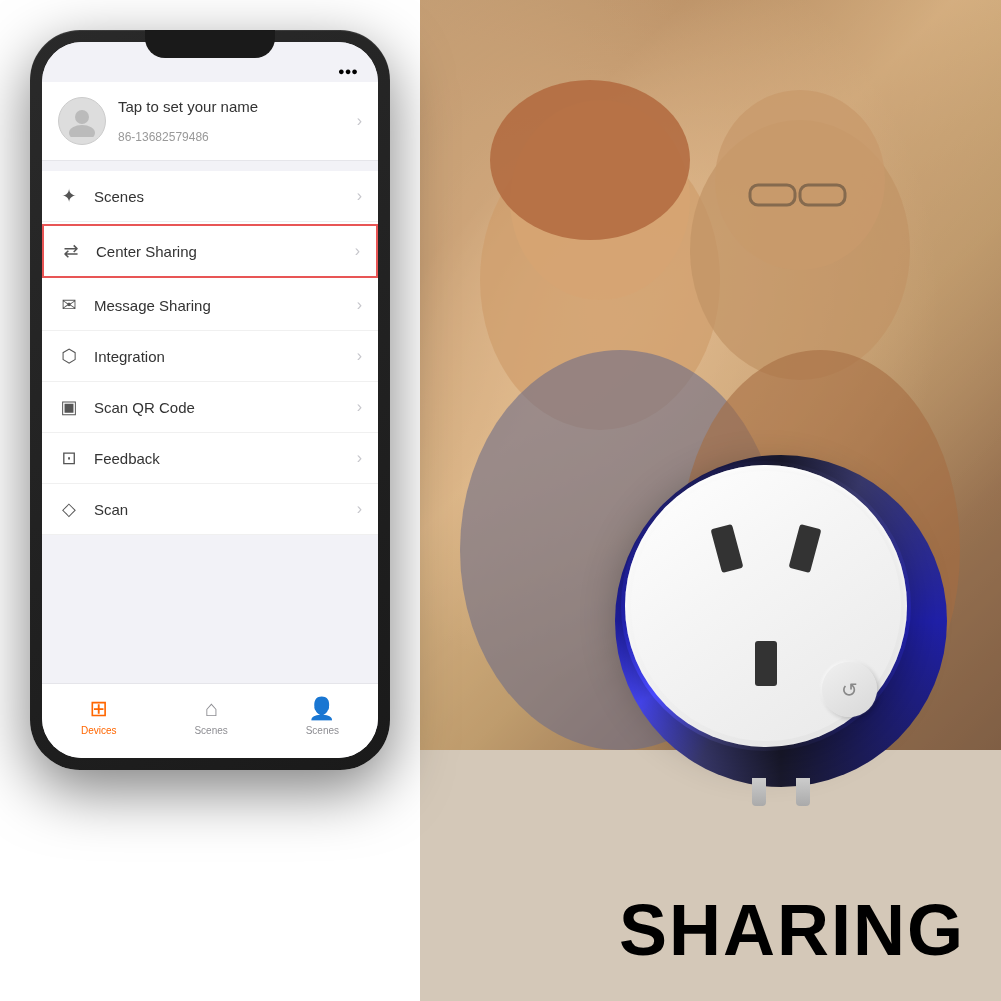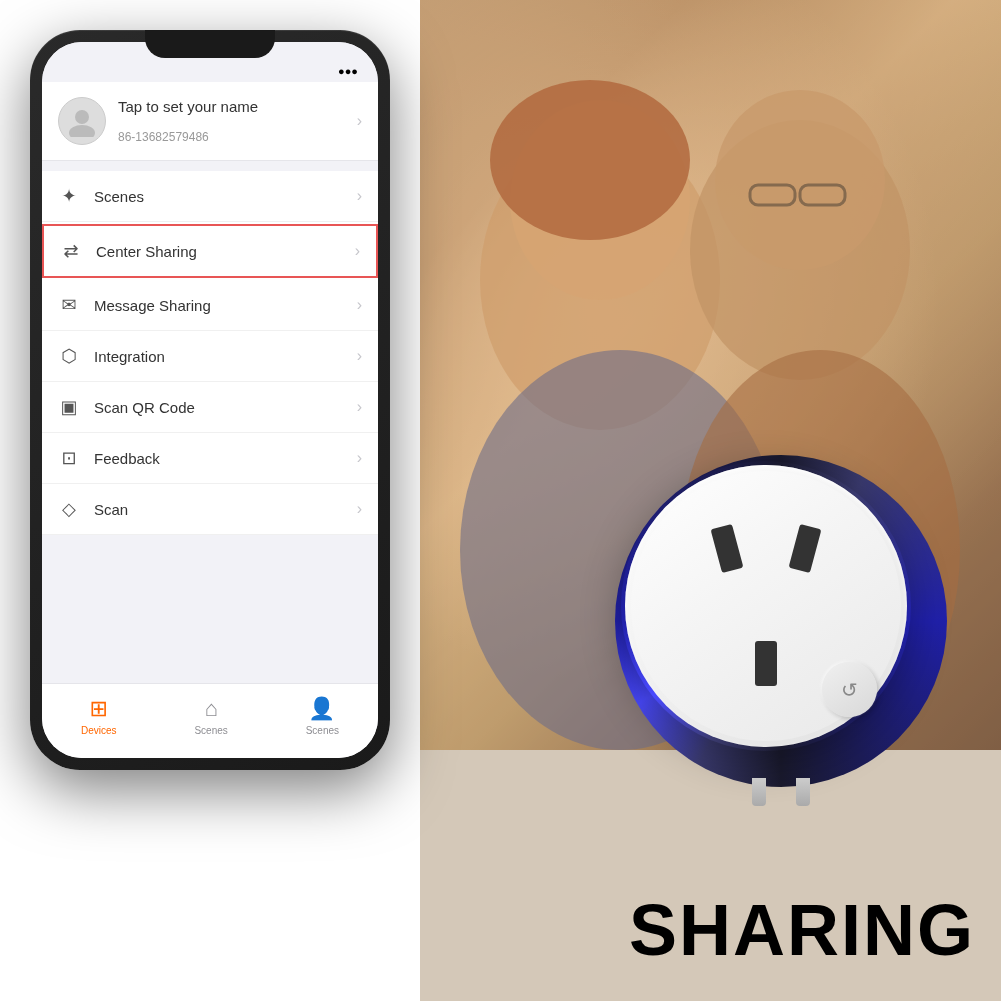--- a/index.html
+++ b/index.html
@@ -130,21 +130,21 @@
       height: 28px;
       background: #silver;
       background: linear-gradient(to bottom, #ccc, #aaa);
       border-radius: 0 0 4px 4px;
     }
 
     
     .bottom-right {
       position: absolute;
       bottom: 30px;
-      right: 26px;
+      right: 36px;
       width: 500px;
       text-align: right;
     }
     .sharing-text {
       font-size: 72px;
       font-weight: 900;
       color: #000;
       letter-spacing: 2px;
       font-family: Arial Black, sans-serif;
     }

